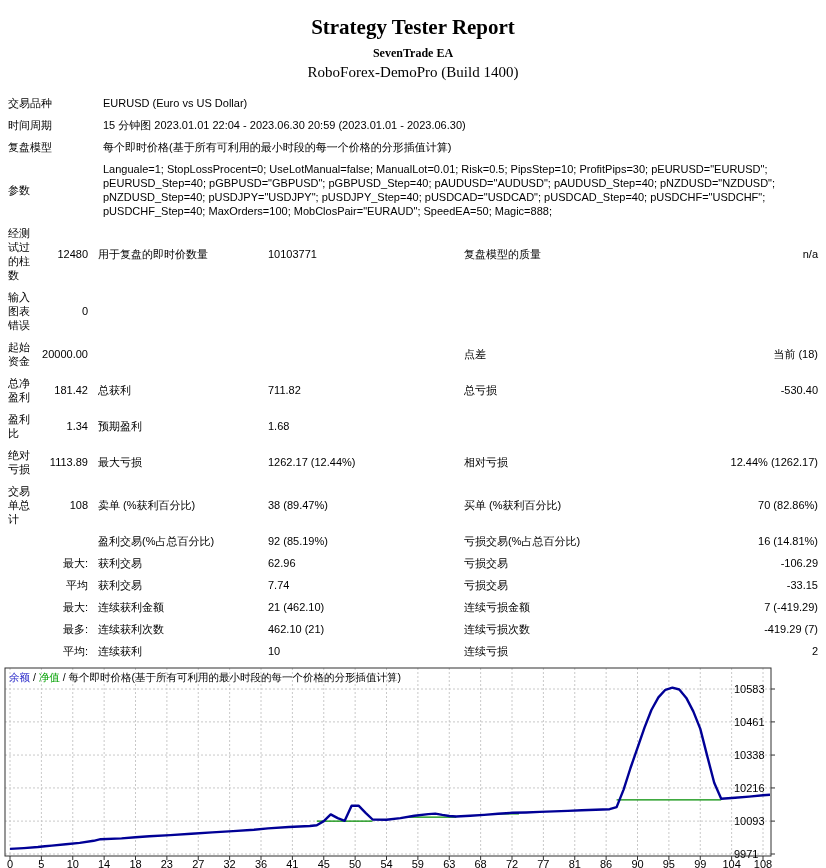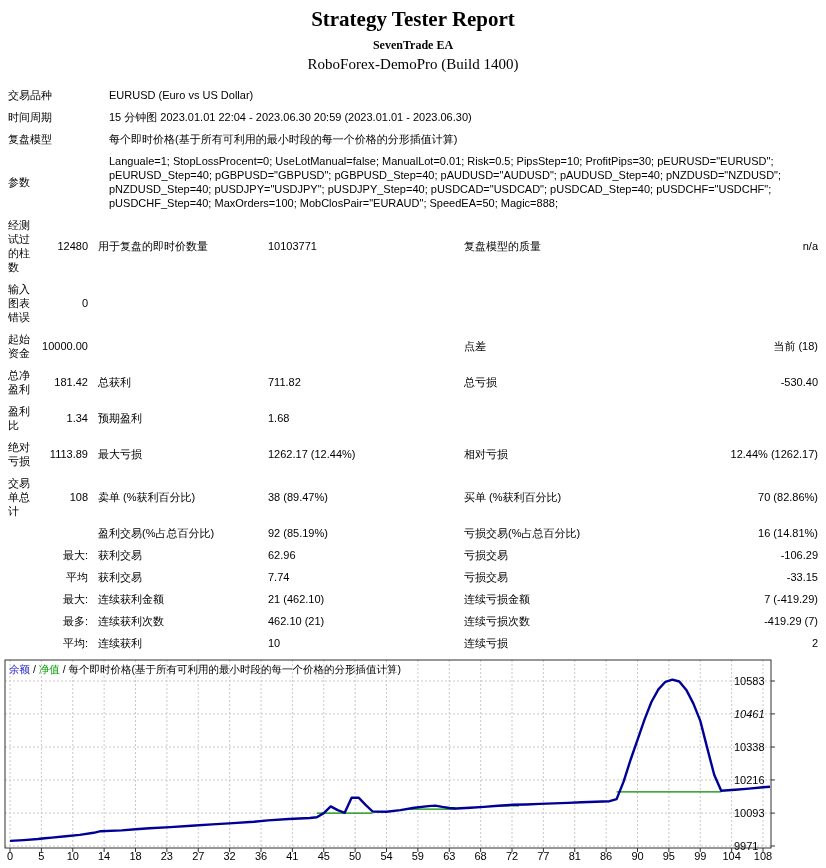--- a/index.html
+++ b/index.html
@@ -1,27 +1,27 @@
 <!DOCTYPE html>
 <html><head>
 <meta charset="utf-8">
 <style>
   * { box-sizing: border-box; margin: 0; padding: 0; }
   html, body { width: 826px; height: 868px; background: #ffffff; overflow: hidden; }
   body { font-family: "Liberation Sans", "DejaVu Sans", sans-serif; color: #000; }
 
-  .hdr { text-align: center; padding-top: 4px; font-family: "Liberation Serif", "DejaVu Serif", serif; }
+  .hdr { text-align: center; padding-top: 12px; font-family: "Liberation Serif", "DejaVu Serif", serif; }
   .hdr .title    { font-size: 21px; font-weight: bold; line-height: 30px; }
   .hdr .subtitle { font-size: 12px; font-weight: bold; line-height: 22px; }
   .hdr .server   { font-size: 15px; font-weight: normal; line-height: 16px; }
 
   .tbl { margin: 12px 8px 0 8px; width: 810px; font-size: 11px; line-height: 14px; }
   .row { display: flex; align-items: center; padding: 4px 0; }
   .row.wide .c-wlabel { width: 77px; flex: none; }
-  .row.wide .c-wvalue { flex: 1; margin-left: 12px; padding-left: 12px; }
+  .row.wide .c-wvalue { flex: 1; margin-left: 6px; padding-left: 12px; }
   .c-label { width: 25px; flex: none; white-space: pre-line; }
   .c-v1    { width: 55px; flex: none; text-align: right; white-space: nowrap; }
   .c-l2    { width: 170px; flex: none; margin-left: 10px; white-space: nowrap; }
   .c-v2    { width: 190px; flex: none; text-align: left; white-space: nowrap; }
   .c-l3    { width: 168px; flex: none; margin-left: 6px; white-space: nowrap; }
   .c-v3    { flex: 1; text-align: right; white-space: nowrap; }
 
   .chart { position: relative; width: 826px; height: 206px; margin-top: 4px; }
   .chart svg { position: absolute; left: 0; top: 0; }
   .legend { position: absolute; left: 9px; top: 5px; font-size: 10.5px; white-space: nowrap; }
@@ -72,21 +72,21 @@
 错误</div>
         <div class="c-v1">0</div>
         <div class="c-l2"></div>
         <div class="c-v2"></div>
         <div class="c-l3"></div>
         <div class="c-v3"></div>
       </div>
       <div class="row stat">
         <div class="c-label">起始
 资金</div>
-        <div class="c-v1">10000.00</div>
+        <div class="c-v1">20000.00</div>
         <div class="c-l2"></div>
         <div class="c-v2"></div>
         <div class="c-l3">点差</div>
         <div class="c-v3">当前 (18)</div>
       </div>
       <div class="row stat">
         <div class="c-label">总净
 盈利</div>
         <div class="c-v1">181.42</div>
         <div class="c-l2">总获利</div>
@@ -269,18 +269,18 @@
         <polyline points="10.0,182.9 23.9,182.1 37.9,181.0 44.9,180.2 51.8,179.6 65.8,178.3 79.7,176.9 93.7,174.8 100.6,173.2 121.6,172.4 135.5,171.3 149.4,170.2 170.4,169.1 191.3,167.8 212.2,166.4 233.1,165.1 254.0,163.7 268.0,162.4 288.9,161.0 309.8,160.0 316.8,159.2 323.8,155.1 330.7,148.4 337.7,152.1 344.7,154.8 351.6,139.7 358.6,139.7 365.6,146.8 372.6,153.5 386.5,153.8 400.4,152.1 414.4,149.7 428.3,148.1 435.3,147.6 442.3,148.9 449.3,150.0 456.2,150.5 470.2,149.7 484.1,148.9 498.1,147.8 512.0,146.8 525.9,146.5 539.9,145.9 553.8,145.4 567.8,144.9 581.7,144.3 595.7,143.8 609.6,143.2 616.6,141.1 623.6,123.6 630.5,102.0 637.5,81.8 644.5,61.6 651.4,44.0 658.4,31.4 665.4,23.8 672.4,21.7 679.3,23.5 686.3,31.9 693.3,45.4 700.3,62.9 707.2,89.9 714.2,116.8 721.2,132.7 735.1,131.7 749.1,130.6 763.0,129.2 770.0,128.7" fill="none" stroke="#000096" stroke-width="2.4" stroke-linejoin="round"></polyline>
       </svg>
     <div class="legend">
       <span style="color: rgb(35, 35, 200);">余额</span><span> / </span><span style="color: rgb(0, 160, 0);">净值</span><span> / </span><span>每个即时价格(基于所有可利用的最小时段的每一个价格的分形插值计算)</span>
     </div>
     <div id="ylabels">
         <div class="ylab" style="top: 182px;">9971</div>
         <div class="ylab" style="top: 149.108px;">10093</div>
         <div class="ylab" style="top: 115.946px;">10216</div>
         <div class="ylab" style="top: 83.0539px; text-align: right;">10338</div>
-        <div class="ylab" style="top: 49.8922px; font-style: italic;">10461</div>
+        <div class="ylab" style="top: 49.8922px;">10461</div>
         <div class="ylab" style="top: 17px;">10583</div>
       </div>
   </div>
 
 </div>
 
 </body></html>

